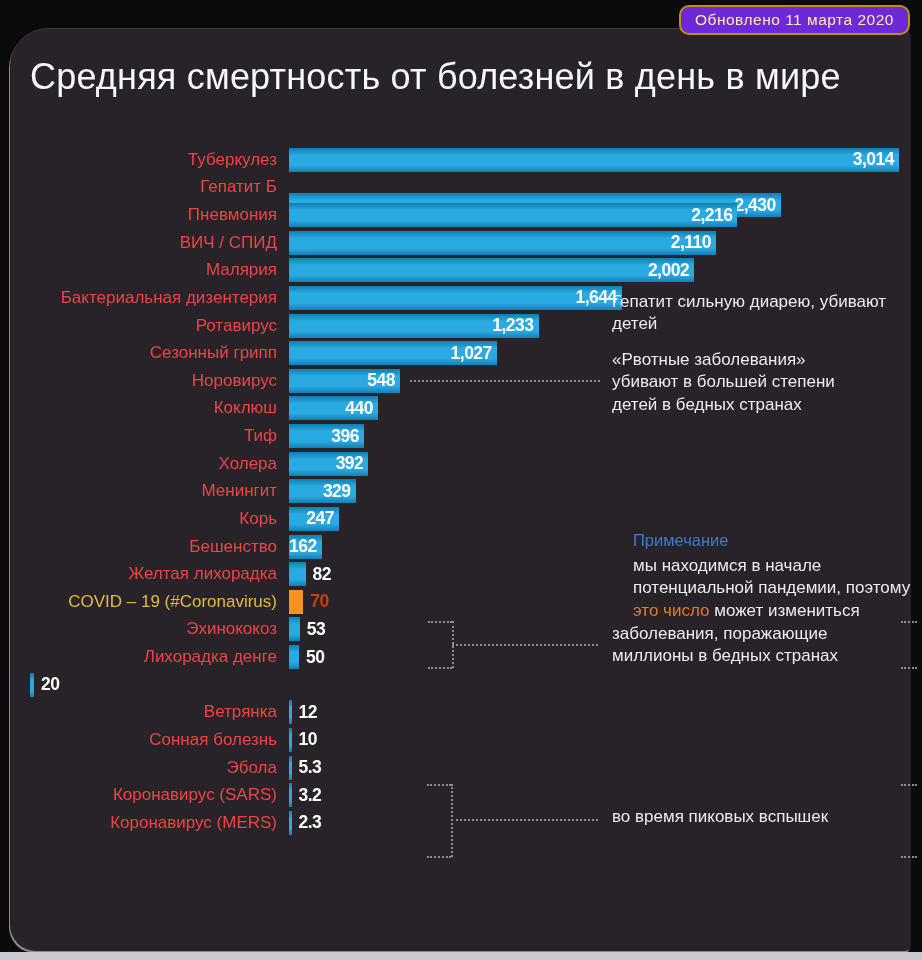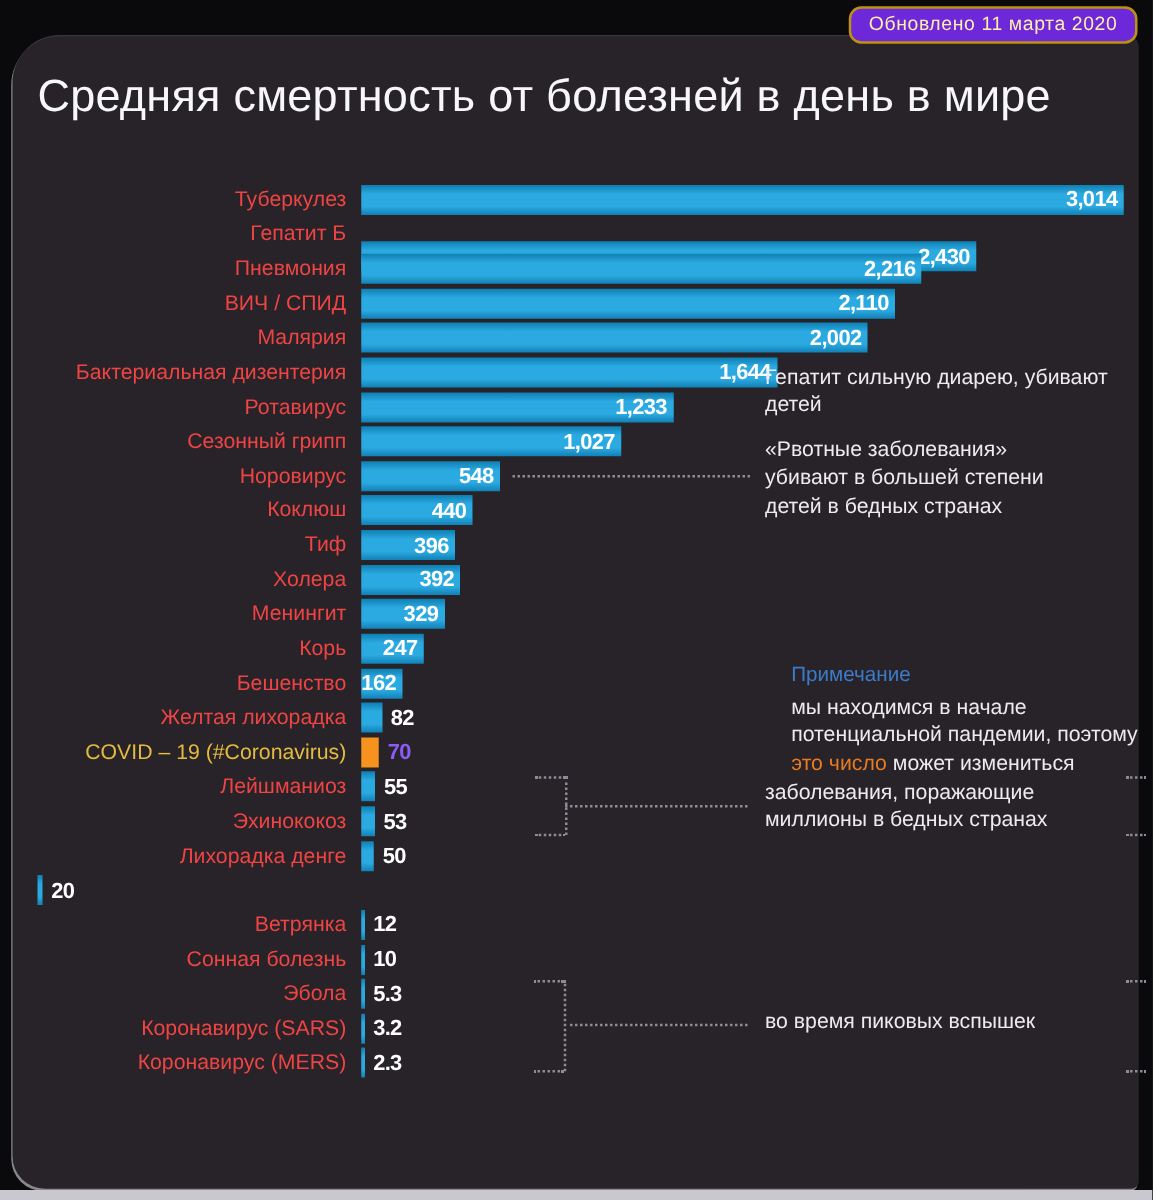--- a/index.html
+++ b/index.html
@@ -40,21 +40,21 @@
   .rlabel.covid{color:#e5bb3d;}
   .rbar-area{flex:1;display:flex;align-items:center;height:24px;}
   .rbar{
     height:24px;flex:0 0 auto;
     background:linear-gradient(180deg,#0e7fb2 0%,#2ba9e1 30%,#2ba9e1 72%,#1181b5 100%);
     display:flex;align-items:center;justify-content:flex-end;
   }
   .rbar.covid{background:#f6921e;}
   .val-in{color:#ffffff;font-weight:bold;font-size:17.5px;letter-spacing:-0.5px;padding-right:5px;white-space:nowrap;}
   .val-out{color:#ffffff;font-weight:bold;font-size:17.5px;letter-spacing:-0.5px;margin-left:7px;white-space:nowrap;}
-  .val-out.covid{color:#8b5cf6;}
+  .val-out.covid{color:#c2410c;}
   .ann{position:absolute;font-size:17px;line-height:1.32;color:#edebf0;}
   #ann-diarrhea{left:612px;top:291px;width:282px;}
   #ann-vomit{left:612px;top:349px;width:262px;}
   #note{left:612px;top:530px;width:288px;margin-left:21px;}
   .note-title{color:#3d7bc8;font-size:16.5px;margin-bottom:3px;}
   .hl-orange{color:#e87a22;}
   #ann-poor{left:612px;top:623px;width:258px;}
   #ann-outbreak{left:612px;top:806px;width:220px;}
   .dot-h{position:absolute;border-top:2px dotted #8d8b94;height:0;}
   .dot-v{position:absolute;border-left:2px dotted #8d8b94;width:0;}
@@ -197,27 +197,20 @@
       </div>
     </div>
     <div class="row">
       <div class="rlabel covid">COVID – 19 (#Coronavirus)</div>
       <div class="rbar-area">
         <div class="rbar covid" style="width: 14.1672px;"></div>
         <span class="val-out covid">70</span>
       </div>
     </div>
     <div class="row">
-      <div class="rlabel">Лейшманиоз</div>
-      <div class="rbar-area">
-        <div class="rbar" style="width: 11.1314px;"></div>
-        <span class="val-out">55</span>
-      </div>
-    </div>
-    <div class="row">
       <div class="rlabel">Эхинококоз</div>
       <div class="rbar-area">
         <div class="rbar" style="width: 10.7266px;"></div>
         <span class="val-out">53</span>
       </div>
     </div>
     <div class="row">
       <div class="rlabel">Лихорадка денге</div>
       <div class="rbar-area">
         <div class="rbar" style="width: 10.1194px;"></div>

